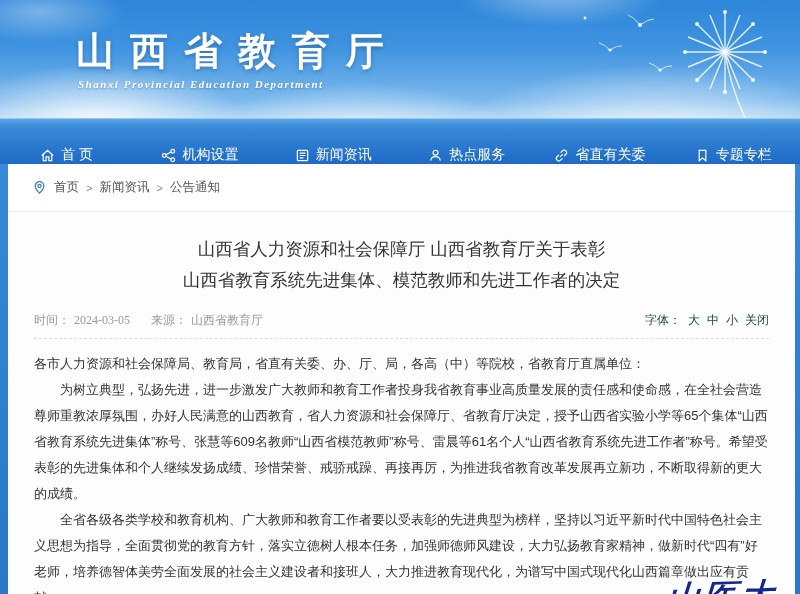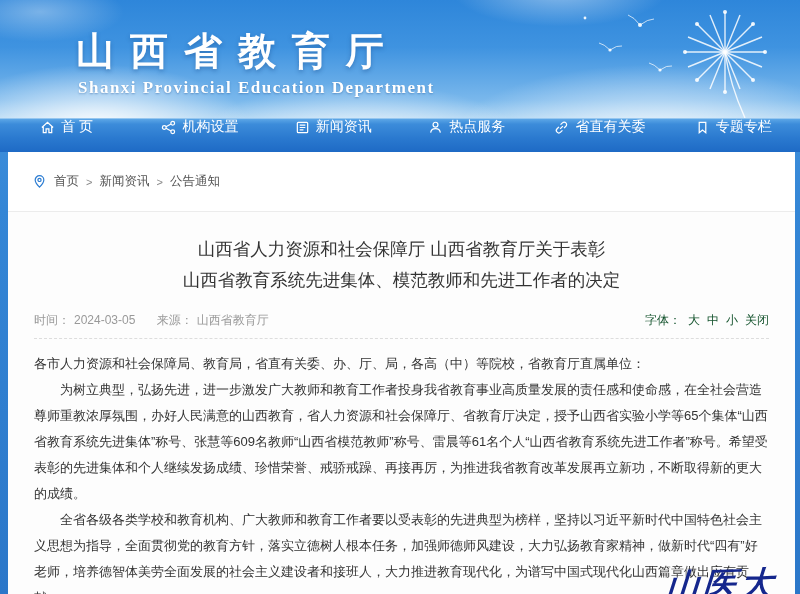--- a/index.html
+++ b/index.html
@@ -14,46 +14,46 @@
       radial-gradient(ellipse 260px 100px at 45% 125%, rgba(255,255,255,.85), rgba(255,255,255,0) 65%),
       radial-gradient(ellipse 300px 110px at 82% 118%, rgba(255,255,255,.8), rgba(255,255,255,0) 68%),
       radial-gradient(ellipse 180px 60px at 70% -8%, rgba(255,255,255,.45), rgba(255,255,255,0) 60%),
       radial-gradient(ellipse 140px 50px at 5% 10%, rgba(255,255,255,.35), rgba(255,255,255,0) 60%),
       linear-gradient(180deg,#2e86da 0%,#3f93e0 40%,#7ab8ec 85%,#a8d2f2 100%); }
   .site-title { position:absolute; left:76px; top:26px; color:#fff;
     font-size:38px; font-weight:bold; letter-spacing:.42em; white-space:nowrap;
     text-shadow:0 2px 4px rgba(25,75,140,.45); }
   .site-sub { position:absolute; left:78px; top:78px; color:#fff;
     font-family:"Liberation Serif","DejaVu Serif",serif; font-weight:bold;
-    font-size:17px; letter-spacing:1.5px; text-shadow:0 1px 2px rgba(25,75,140,.4); }
+    font-size:11px; letter-spacing:1.5px; text-shadow:0 1px 2px rgba(25,75,140,.4);font-style:italic; }
   .dandelion { position:absolute; right:0; top:0; }
 
   
-  .nav { display:flex; width:800px; height:34px; align-items:flex-start;
+  .nav { display:flex; width:800px; height:46px; align-items:flex-end;
     background:linear-gradient(180deg,#62abe9 0%,#3c8cda 18%,#2a79cf 60%,#1e6ac5 100%);
     box-shadow:inset 0 1px 0 rgba(255,255,255,.35); }
   .nav-item { flex:1; display:flex; align-items:center; justify-content:center;
     gap:6px; color:#fff; font-size:14px; cursor:pointer; white-space:nowrap; }
   .nav-item svg { display:block; }
 
   
   .content { position:relative; margin:0 5px 0 8px; height:460px;
     background:#fdfdfd; }
-  .breadcrumb { display:flex; align-items:center; gap:7px; height:60px;
+  .breadcrumb { display:flex; align-items:center; gap:7px; height:48px;
     padding:0 24px; font-size:12.5px; color:#555;
     border-bottom:1px solid #ececec; background:#fff; }
   .crumb-link { cursor:pointer; }
   .crumb-sep { color:#888; font-size:11px; }
 
   .article { padding:0 26px; }
   .article-title { margin-top:22px; text-align:center; color:#333;
     font-size:17.5px; font-weight:normal; line-height:31px; }
   .meta-row { display:flex; justify-content:space-between; align-items:center;
     margin-top:16px; padding-bottom:9px; font-size:12px; color:#999;
-    border-bottom:1px dashed #ddd; }
+    border-bottom:1px dashed #ddd;font-family:Liberation Serif, serif; }
   .meta-left span { margin-right:4px; }
   .meta-right { color:#14532d; }
   .font-opt { margin-left:7px; cursor:pointer; }
 
   .body-text { margin-top:12px; font-size:13px; color:#333; line-height:26px; }
   .body-text p { text-indent:2em; }
   .body-text p.no-indent { text-indent:0; }
 
   .watermark { position:absolute; right:18px; bottom:4px; color:#15278d;
     font-family:"Liberation Serif","DejaVu Serif",serif; font-weight:bold;

